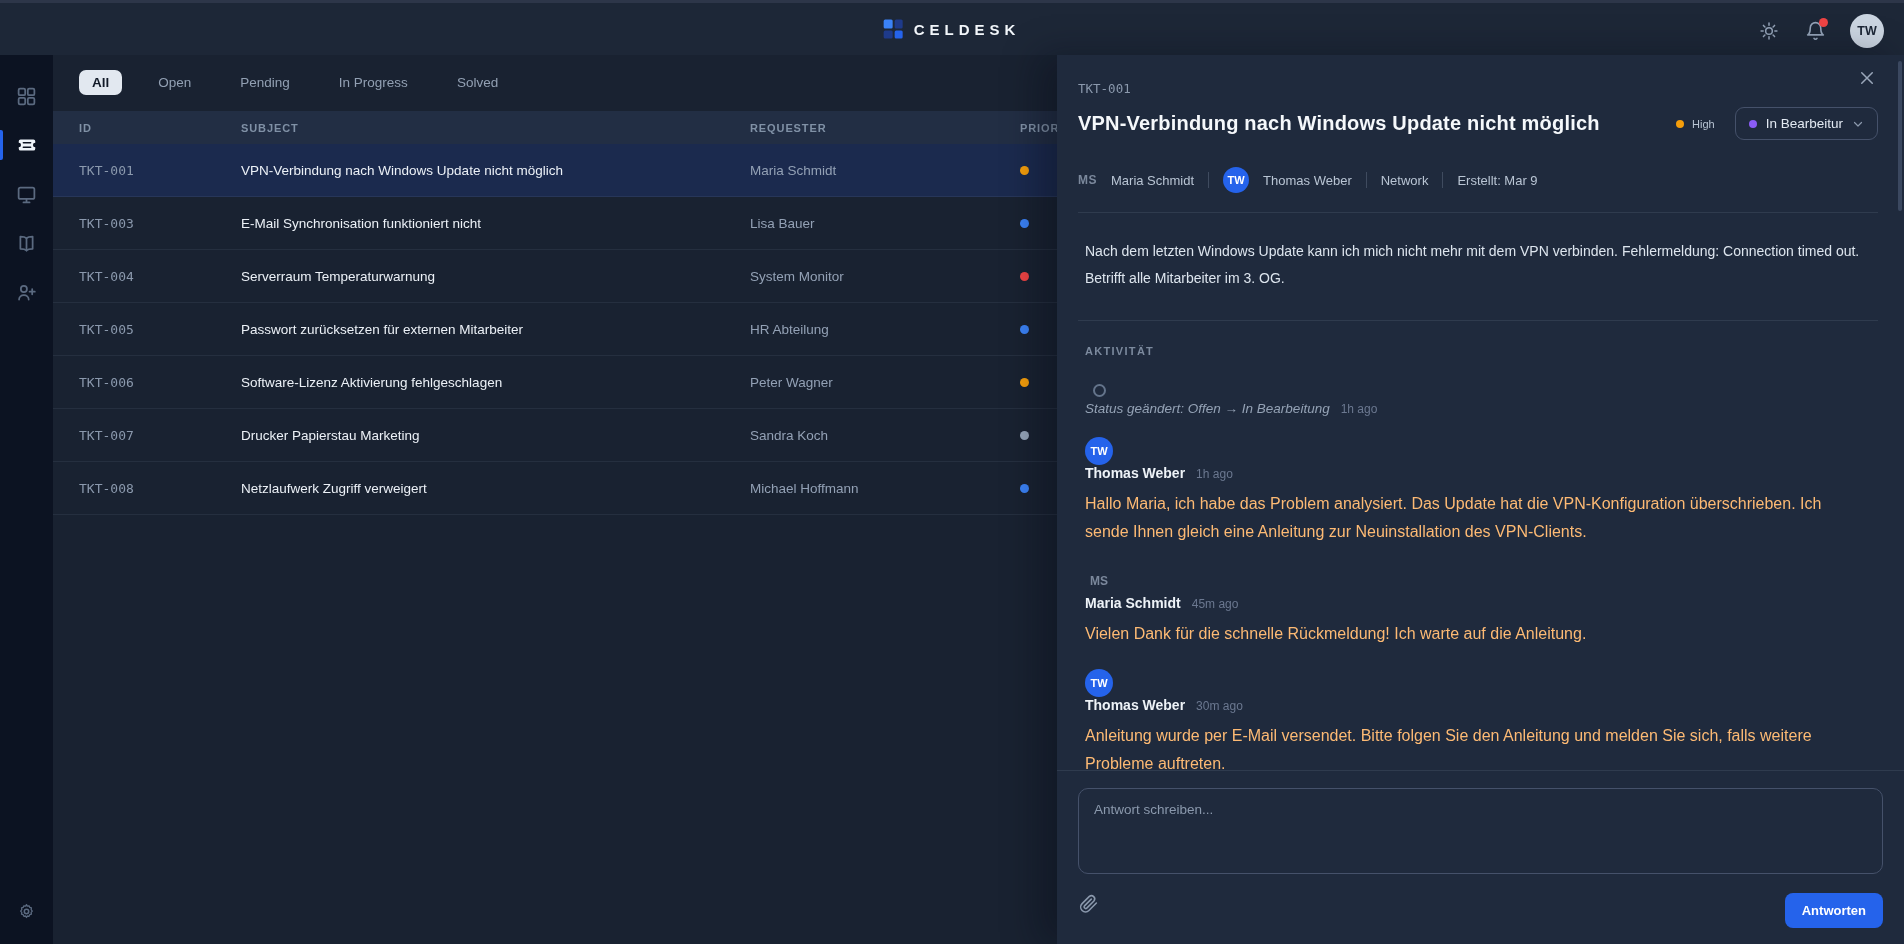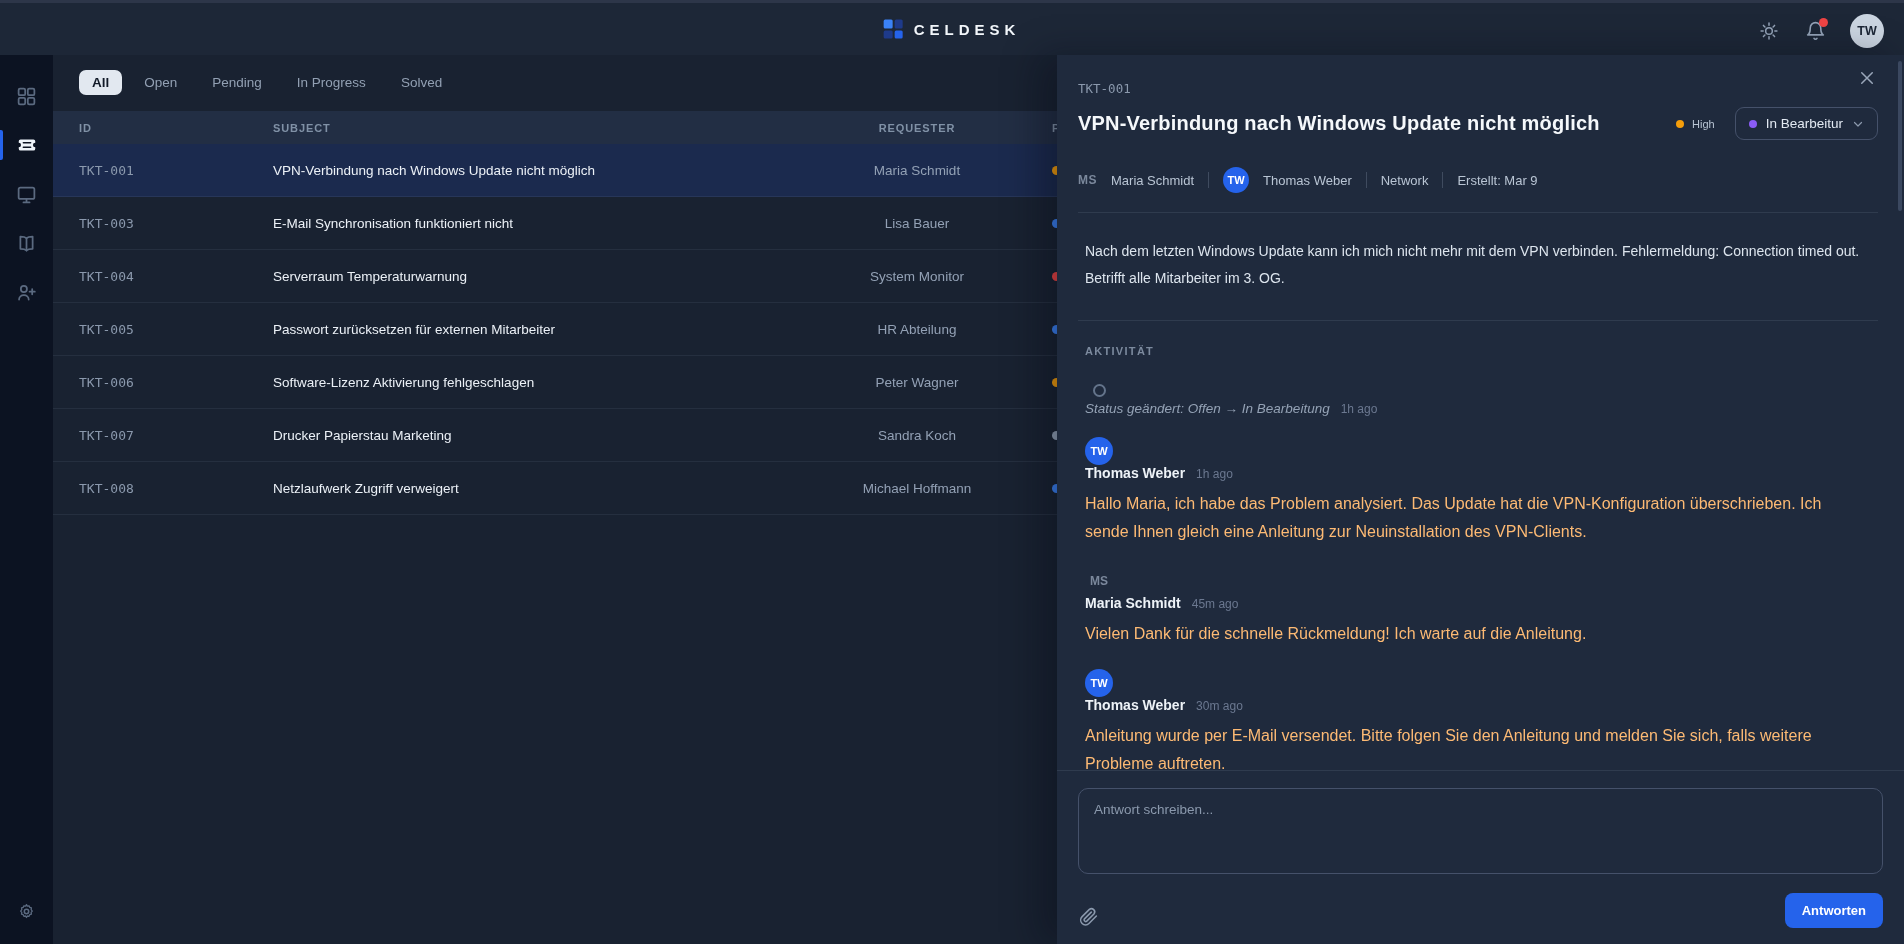--- a/index.html
+++ b/index.html
@@ -35,29 +35,29 @@
     position:absolute; top:55px; left:0; bottom:0; width:53px; background:#0c1322;
     display:flex; flex-direction:column; align-items:center; padding-top:30px; gap:27px;
   }
   .side-item { width:22px; height:22px; color:#5b6a80; position:relative; display:flex; align-items:center; justify-content:center; cursor:pointer; }
   .side-item.active { color:#eef3f9; }
   .side-item.active::before { content:""; position:absolute; left:-15.5px; top:-4px; width:3px; height:30px; background:#2563eb; border-radius:0 2px 2px 0; }
   .side-gear { margin-top:auto; margin-bottom:22px; }
 
   
   .main { position:absolute; left:53px; top:55px; right:0; bottom:0; background:#192231; }
-  .tabbar { display:flex; align-items:center; gap:9px; padding:15px 26px 11px; }
+  .tabbar { display:flex; align-items:center; gap:23px; padding:15px 26px 11px; }
   .tab { font-size:13.5px; color:#92a0b3; padding:5px 13px; border-radius:7px; cursor:pointer; white-space:nowrap; }
   .tab.active { background:#e2e8f0; color:#121a28; font-weight:600; }
 
   .thead { display:flex; align-items:center; height:33px; background:#222e44; padding-left:26px;
     font-size:11px; font-weight:700; letter-spacing:.9px; color:#8091a6; margin-top:5px; }
-  .col-id { width:194px; flex-shrink:0; }
+  .col-id { width:162px; flex-shrink:0; }
   .col-subject { width:509px; flex-shrink:0; }
-  .col-req { width:270px; flex-shrink:0;text-align:center; }
+  .col-req { width:270px; flex-shrink:0; }
   .col-pri { flex:1; }
   .trow { display:flex; align-items:center; height:53px; padding-left:26px;
     border-bottom:1px solid rgba(148,163,184,.10); cursor:pointer; }
   .trow.selected { background:#1b2a4e; }
   .cell-id { font-family:"DejaVu Sans Mono", monospace; font-size:13px; color:#8b99ad; }
   .cell-subject { font-size:13.5px; color:#ecf1f7; font-weight:500; }
   .cell-req { font-size:13.5px; color:#93a1b5; }
   .dot { width:9px; height:9px; border-radius:50%; display:inline-block; }
   .dot[data-priority="high"]     { background:#f59e0b; }
   .dot[data-priority="low"]      { background:#94a3b8; }
@@ -112,21 +112,21 @@
   .status-text { font-style:italic; font-size:13.5px; color:#94a2b5; }
 
   
   .reply { border-top:1px solid rgba(148,163,184,.14); padding:17px 21px 0; }
   .reply textarea {
     width:100%; height:86px; background:transparent; border:1px solid #45516a; border-radius:10px;
     color:#dfe6ef; font-size:13.5px; padding:13px 15px; resize:none; outline:none;
     font-family:"Liberation Sans", sans-serif;
   }
   .reply textarea::placeholder { color:#8b99ad; }
-  .reply-actions { display:flex; align-items:flex-end; justify-content:space-between; padding:15px 0 16px; }
+  .reply-actions { display:flex; align-items:flex-start; justify-content:space-between; padding:15px 0 16px; }
   .clip { width:22px; height:22px; color:#8b99ad; cursor:pointer; }
   .btn-reply { background:#2563eb; color:#fff; font-size:13px; font-weight:600; border:none; border-radius:8px;
     padding:10px 17px; cursor:pointer; font-family:"Liberation Sans", sans-serif; }
 </style>
 </head>
 <body>
 
 <div class="topbar">
   <div class="logo">
     <span class="logo-mark">

